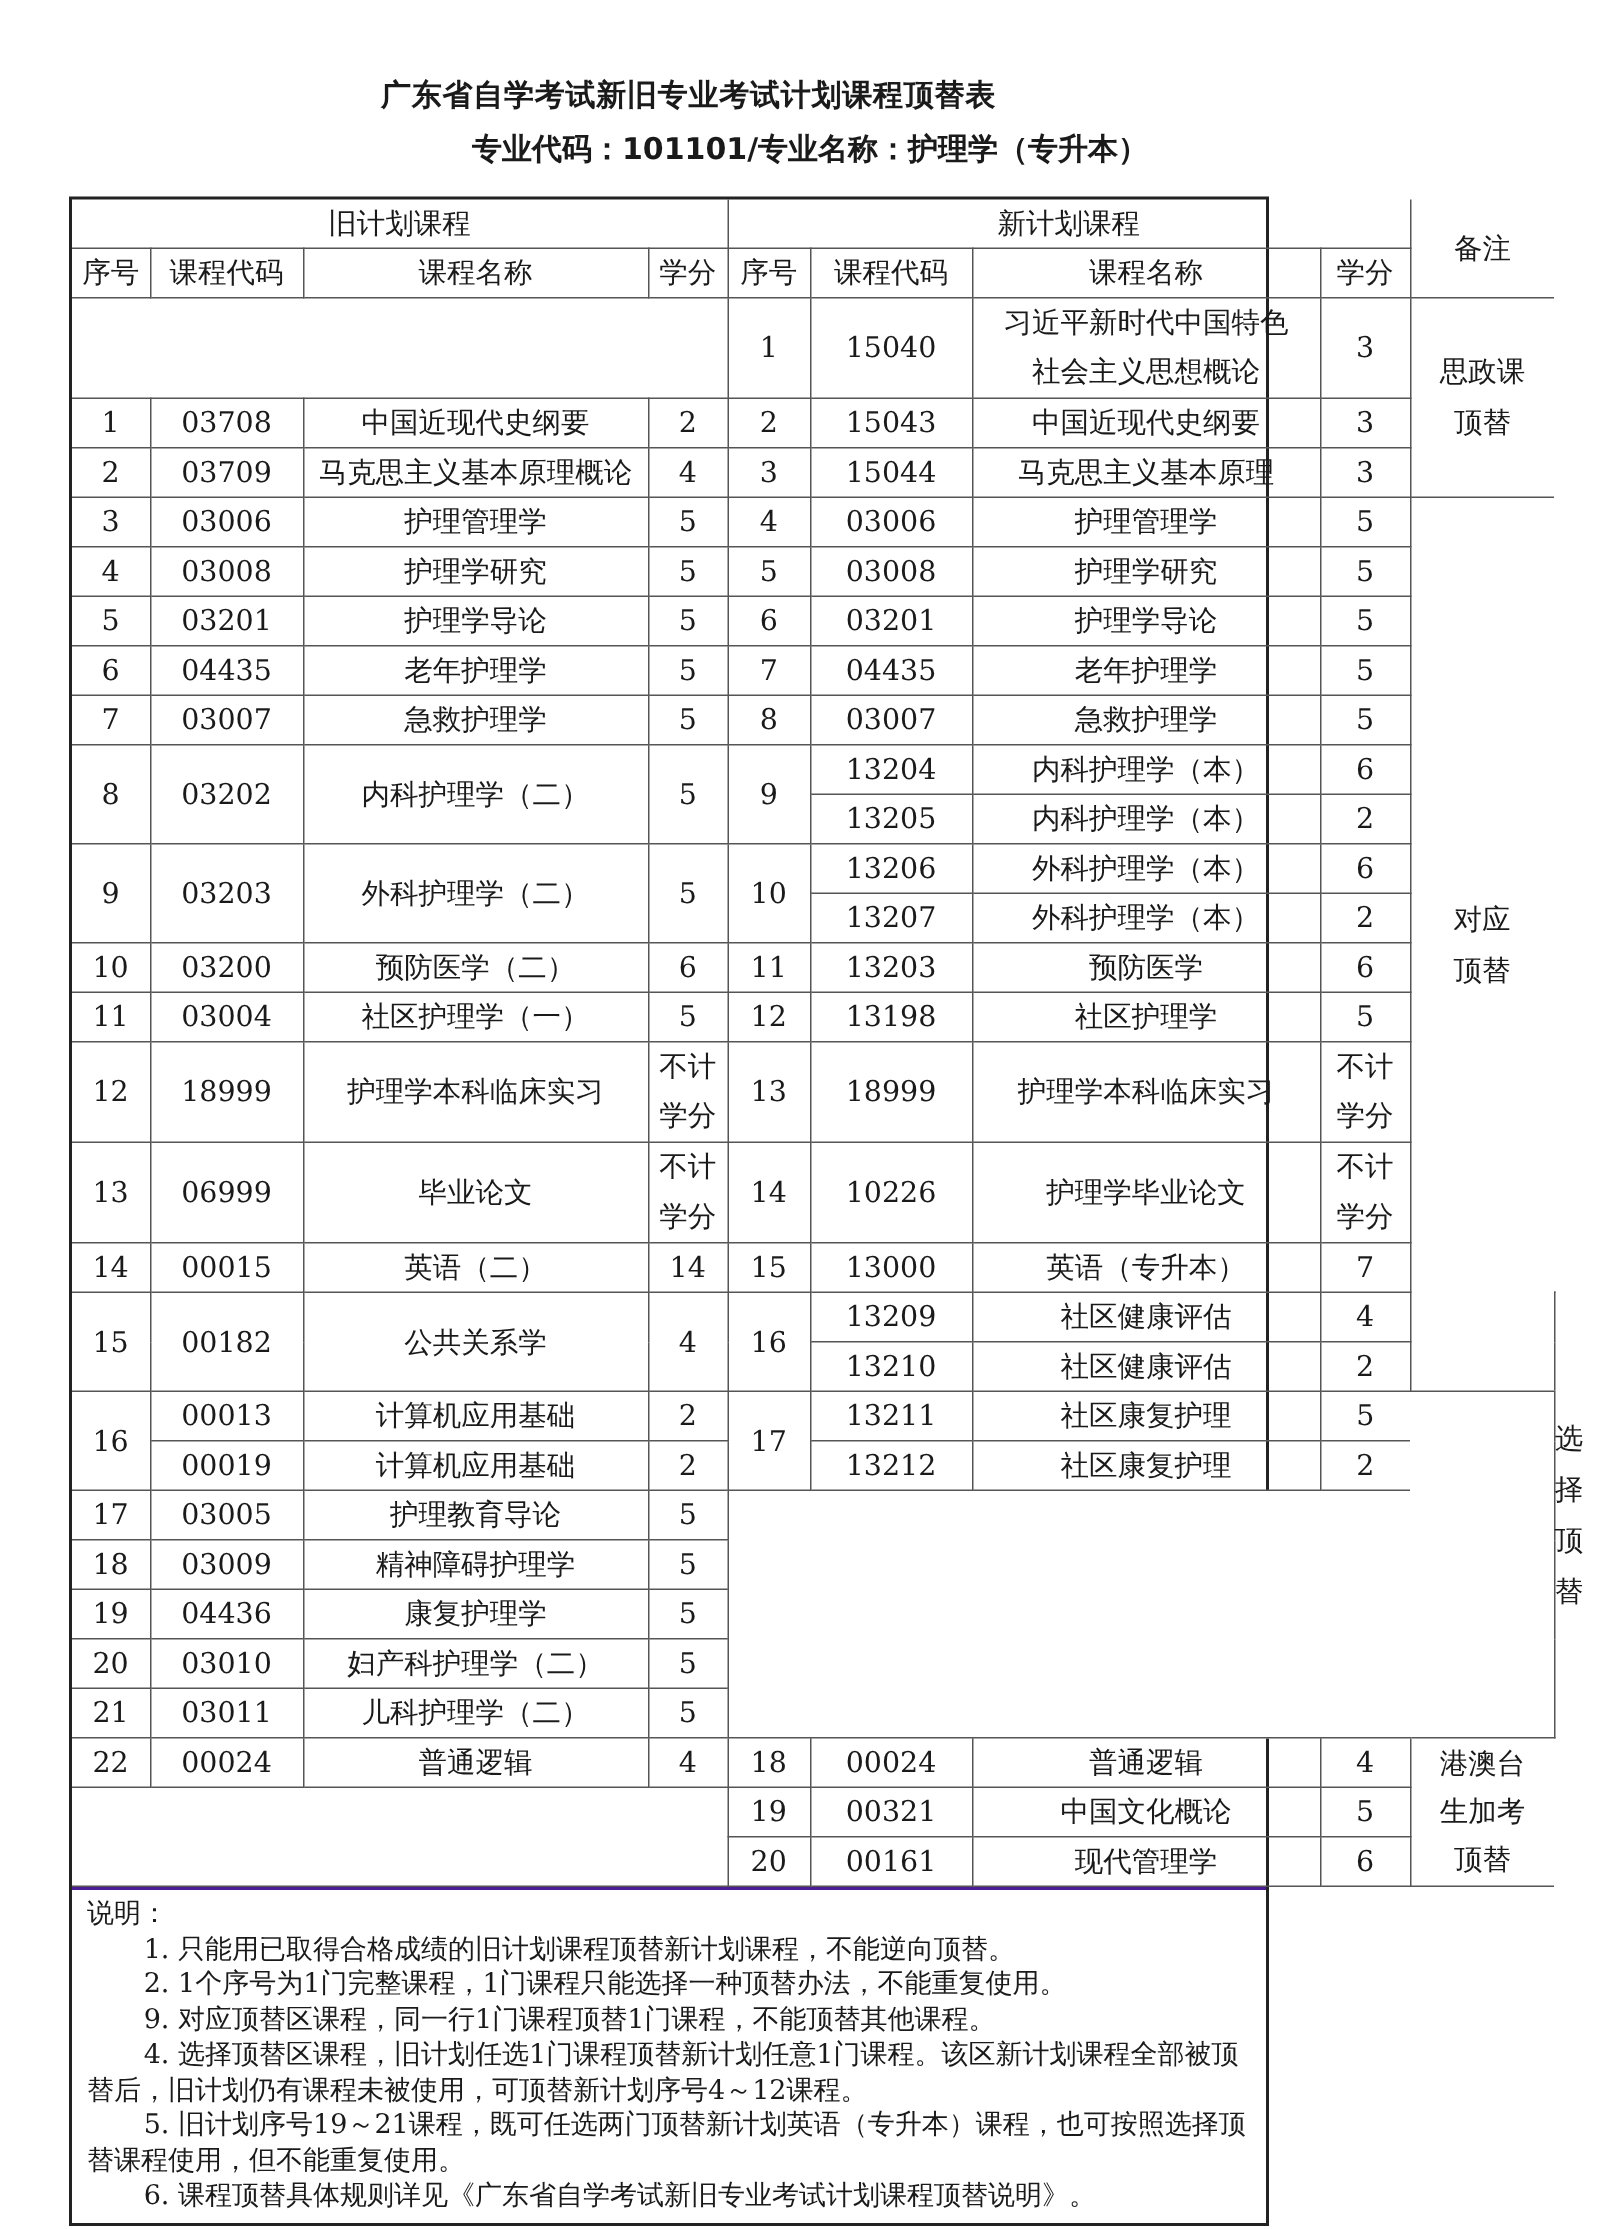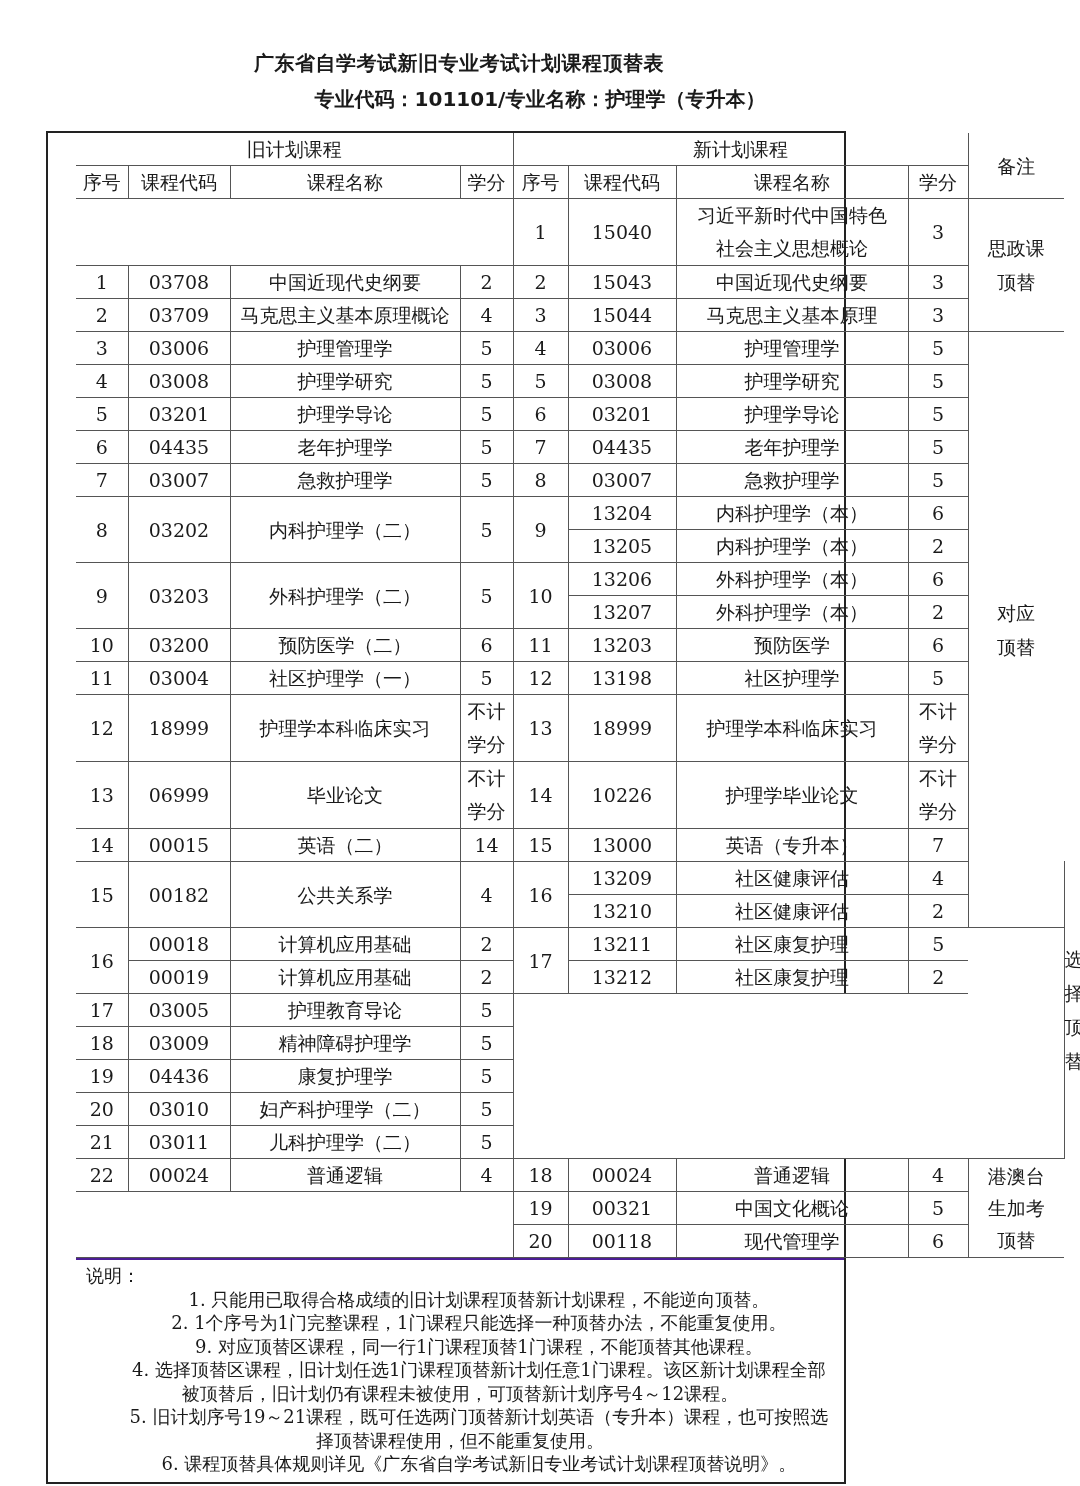--- a/index.html
+++ b/index.html
@@ -2,34 +2,34 @@
 <html><head>
 <meta charset="utf-8">
 <style>
   html, body { margin:0; padding:0; background:#ffffff; }
   body { width:1080px; height:1486px; position:relative; overflow:hidden;
          font-family:"DejaVu Serif","Liberation Serif",serif; color:#1a1a1a; }
   .title { position:absolute; top:50px; left:0; width:918px; text-align:center;
            font-family:"DejaVu Sans","Liberation Sans",sans-serif; font-weight:bold; font-size:20px; letter-spacing:0.5px; }
   .subtitle { position:absolute; top:86px; left:0; width:1080px; text-align:center;
               font-family:"DejaVu Sans","Liberation Sans",sans-serif; font-weight:bold; font-size:20px; }
-  .wrap { position:absolute; left:46px; top:131px; width:800px; border:2px solid #222; box-sizing:border-box;padding-left:28px; }
+  .wrap { position:absolute; left:46px; top:131px; width:800px; border:2px solid #222; box-sizing:border-box; }
   table { border-collapse:collapse; width:100%; table-layout:fixed; }
   td, th { border:1px solid #555; text-align:center; vertical-align:middle; font-weight:normal;
            font-size:19px; line-height:32px; padding:0; height:32px; }
   th { font-size:19px; }
   tr > *:first-child { border-left:none; }
   tr > *:last-child { border-right:none; }
   thead tr:first-child > * { border-top:none; }
   .two { line-height:33px; }
   .remark { line-height:34px; }
   .blank { background:#fff; }
   .notes { border-top:2px solid #4c1d95; padding:4px 10px 6px 10px; font-size:18px; line-height:23.5px; }
   .notes .lbl { display:block; }
-  .notes .item { display:block; text-indent:2.1em;text-align:center; }
+  .notes .item { display:block; text-indent:2.1em; }
 </style>
 </head>
 <body>
 
 <div class="title">广东省自学考试新旧专业考试计划课程顶替表</div>
 <div class="subtitle">专业代码：101101/专业名称：护理学（专升本）</div>
 
 <div class="wrap">
 <table>
   <colgroup>
@@ -236,21 +236,21 @@
       <td>4</td>
       <td rowspan="9" class="remark"><span>选择</span><br><span>顶替</span></td>
     </tr>
     <tr>
       <td>13210</td>
       <td>社区健康评估</td>
       <td>2</td>
     </tr>
     <tr>
       <td rowspan="2">16</td>
-      <td>00018</td>
+      <td>00013</td>
       <td>计算机应用基础</td>
       <td>2</td>
       <td rowspan="2">17</td>
       <td>13211</td>
       <td>社区康复护理</td>
       <td>5</td>
     </tr>
     <tr>
       <td>00019</td>
       <td>计算机应用基础</td>
@@ -304,21 +304,21 @@
     </tr>
     <tr>
       <td rowspan="2" colspan="4" class="blank"></td>
       <td>19</td>
       <td>00321</td>
       <td>中国文化概论</td>
       <td>5</td>
     </tr>
     <tr>
       <td>20</td>
-      <td>00118</td>
+      <td>00161</td>
       <td>现代管理学</td>
       <td>6</td>
     </tr>
   </tbody>
 </table>
 
 <div class="notes">
   <span class="lbl">说明：</span>
   <span class="item">1. 只能用已取得合格成绩的旧计划课程顶替新计划课程，不能逆向顶替。</span>
   <span class="item">2. 1个序号为1门完整课程，1门课程只能选择一种顶替办法，不能重复使用。</span>

